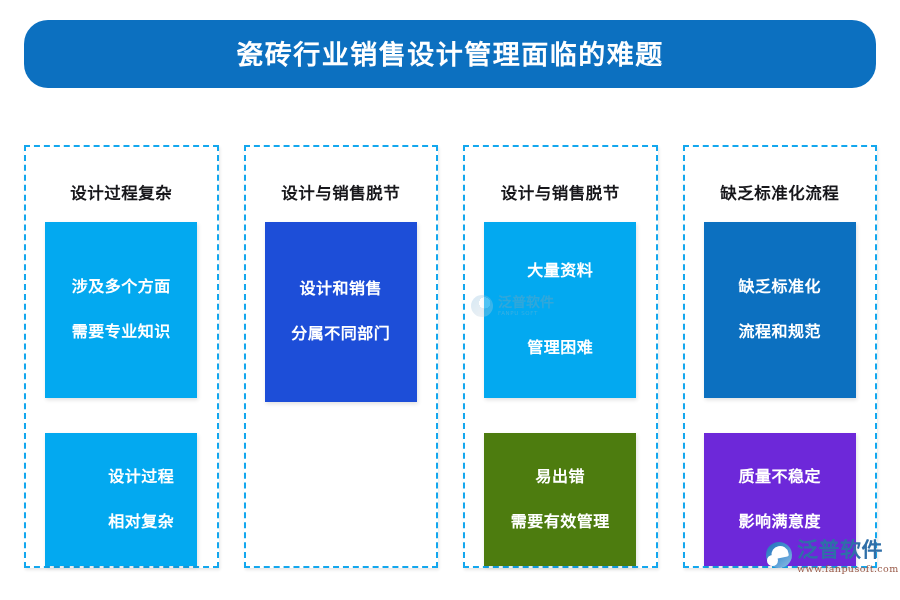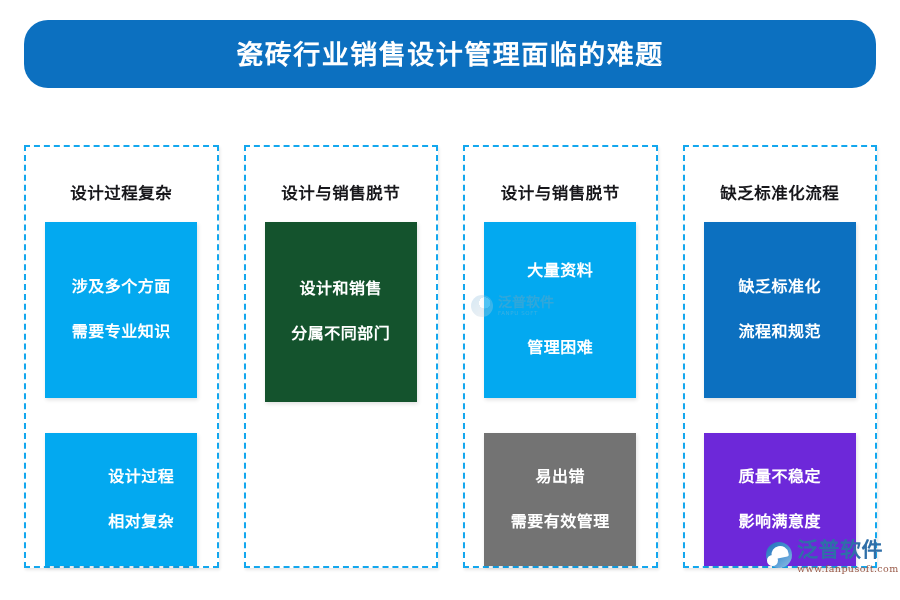--- a/index.html
+++ b/index.html
@@ -207,36 +207,36 @@
 
       <div class="box box-2 light" style="background: rgb(3, 169, 240); padding-left: 40px;">
         <div class="line">设计过程</div>
         <div class="line">相对复杂</div>
       </div>
     </div>
 
     <div class="column">
       <div class="col-header">设计与销售脱节</div>
 
-      <div class="box box-1 dark" style="background: #14532d;">
+      <div class="box box-1 dark" style="background: #1d4ed8;">
         <div class="line">设计和销售</div>
         <div class="line">分属不同部门</div>
       </div>
 
     </div>
 
     <div class="column">
       <div class="col-header">设计与销售脱节</div>
 
       <div class="box box-1 light" style="background: rgb(3, 169, 240); gap: 32px;">
         <div class="line">大量资料</div>
         <div class="line">管理困难</div>
       </div>
 
-      <div class="box box-2 light" style="background: #737373;">
+      <div class="box box-2 light" style="background: #4d7c0f;">
         <div class="line">易出错</div>
         <div class="line">需要有效管理</div>
       </div>
     </div>
 
     <div class="column">
       <div class="col-header">缺乏标准化流程</div>
 
       <div class="box box-1 dark" style="background: rgb(12, 112, 192);">
         <div class="line">缺乏标准化</div>

